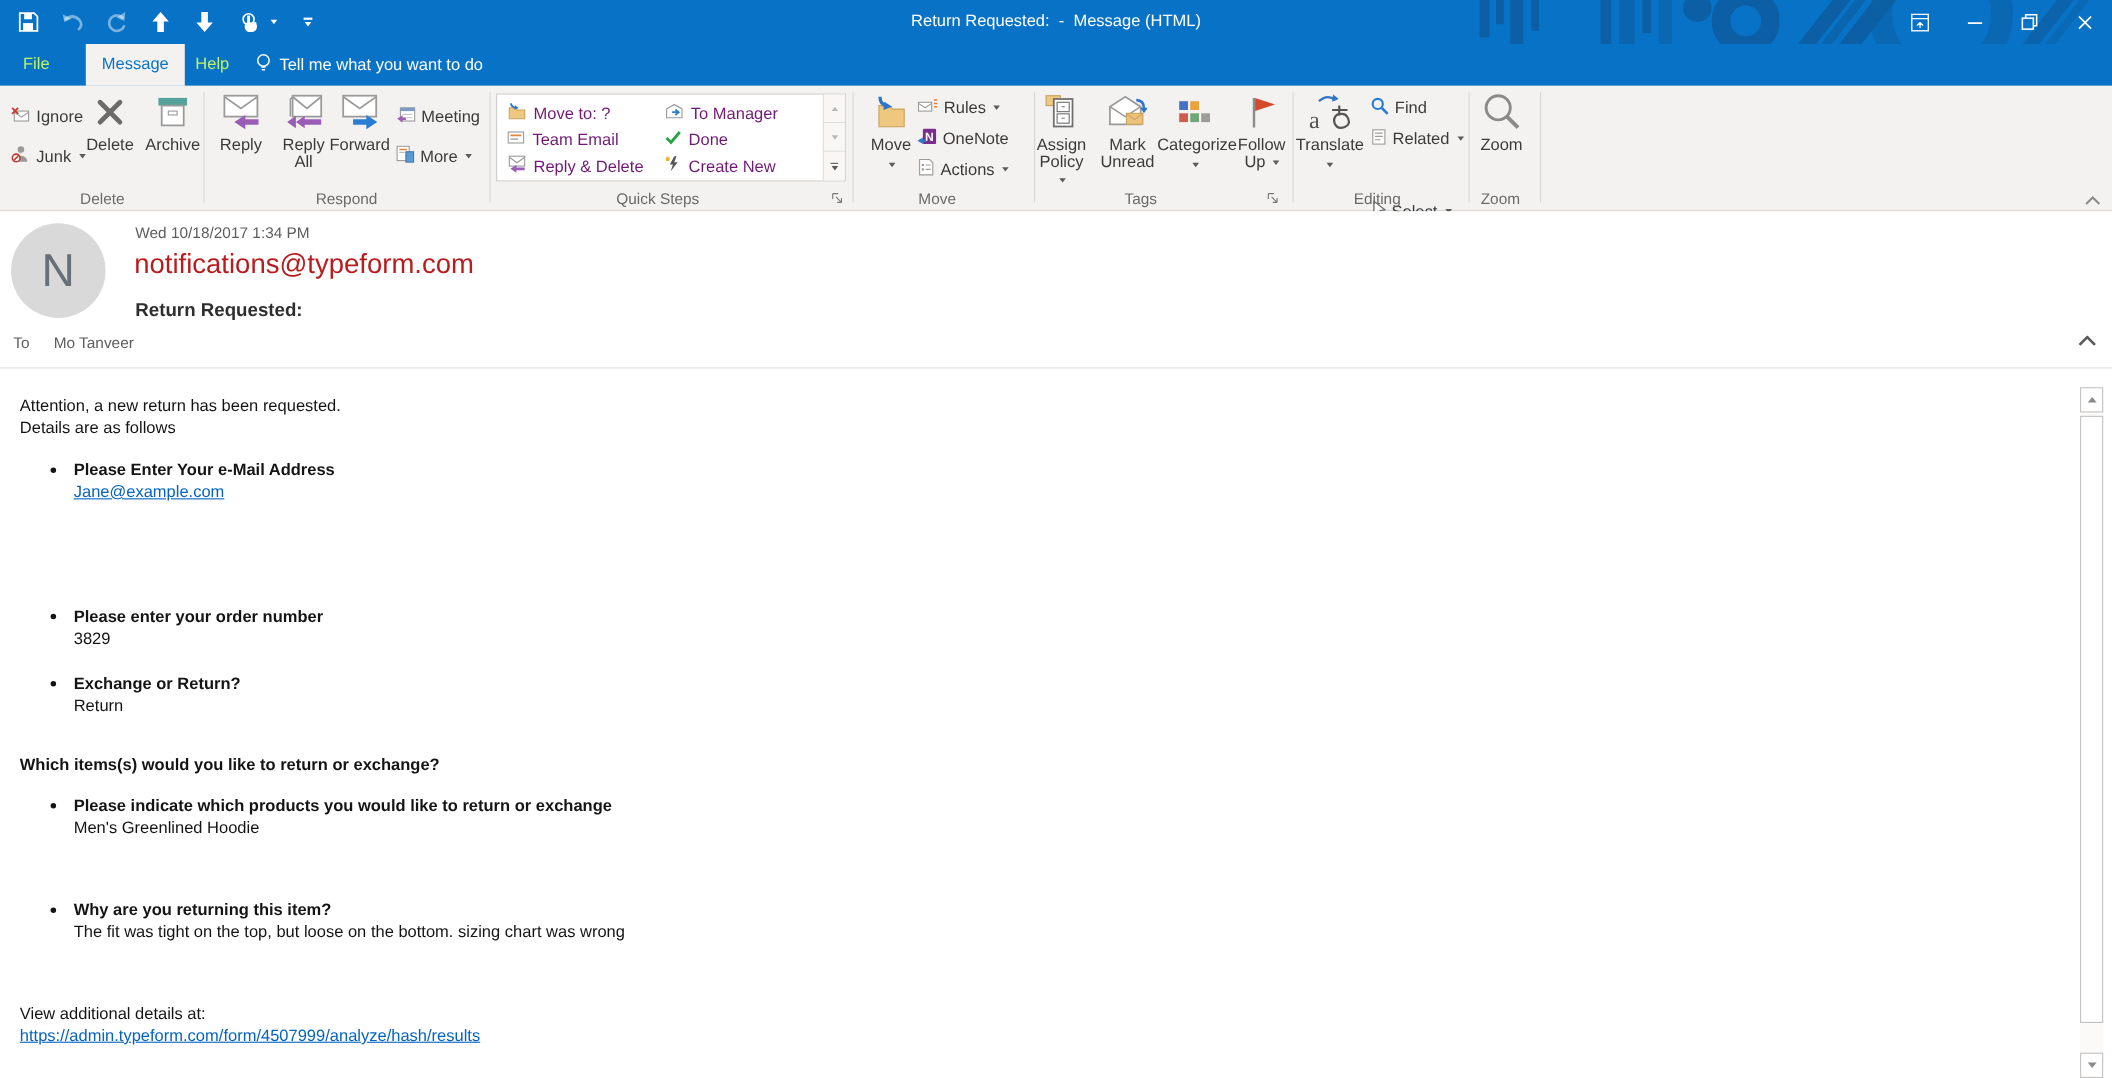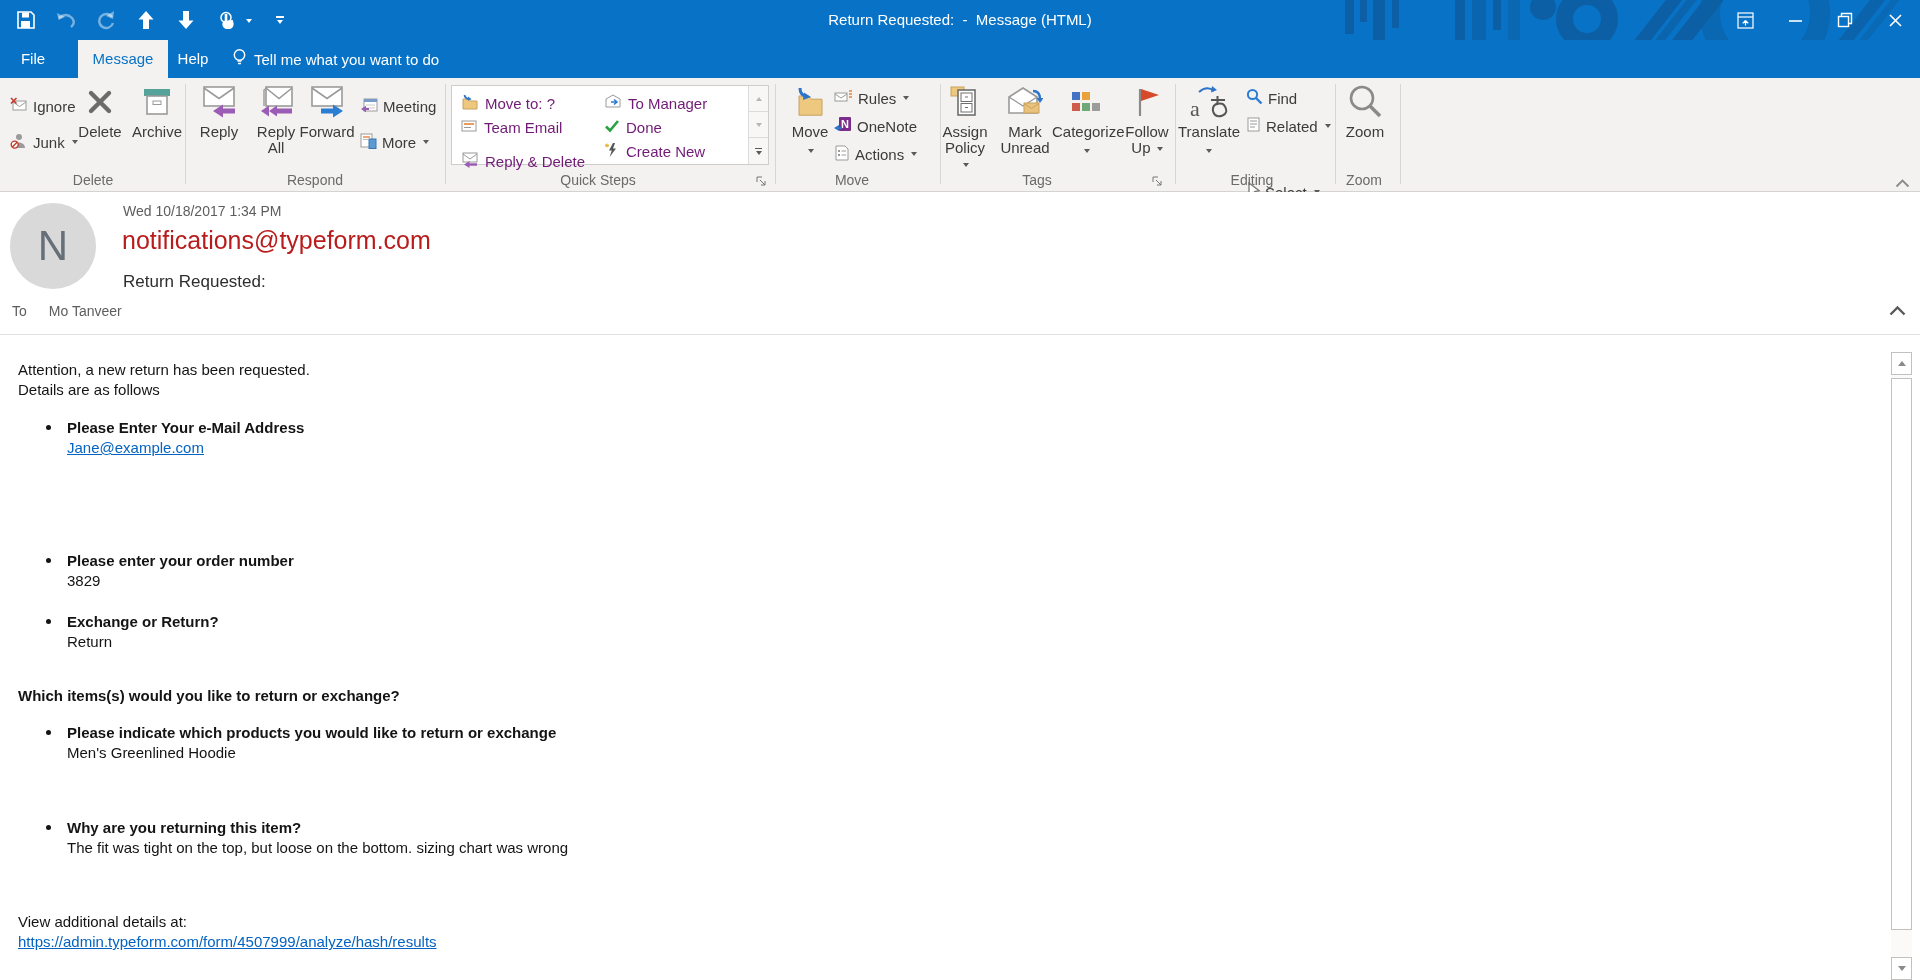--- a/index.html
+++ b/index.html
@@ -32,21 +32,21 @@
 
   .qat { position:absolute; left:14px; top:0; height:40px; display:flex; align-items:center; gap:16px; }
   .qat-btn { width:24px; height:24px; display:flex; align-items:center; justify-content:center; }
   .tb-title { position:absolute; left:0; top:0; width:1920px; height:40px; line-height:40px;
               text-align:center; color:#fff; font-size:15px; white-space:pre; pointer-events:none; }
   .win-controls { position:absolute; right:0; top:0; height:40px; display:flex; }
   .wc-btn { width:50px; height:40px; display:flex; align-items:center; justify-content:center; }
 
   
   .tabrow { position:absolute; left:0; top:40px; width:1920px; height:38px; background:#0873C6; }
-  .tab { position:absolute; top:0; height:38px; line-height:38px; color:#ffffff; font-size:15px;
+  .tab { position:absolute; top:0; height:38px; line-height:38px; color:#bef264; font-size:15px;
          text-align:center; }
   .tab-file    { left:0;    width:66px; }
   .tab-message { left:78px; width:90px; background:#F3F2F1; color:#0873C6; }
   .tab-help    { left:168px; width:50px; }
   .tellme { position:absolute; left:232px; top:0; height:38px; display:flex; align-items:center;
             gap:7px; color:#fff; font-size:15px; }
 
   
   .ribbon { position:absolute; left:0; top:78px; width:1920px; height:114px; background:#F3F2F1;
             border-bottom:1px solid #D5D2CF; color:#3b3b3b; }
@@ -81,21 +81,21 @@
   .dlg { position:absolute; width:14px; height:14px; top:96px; }
 
   
   .msgheader { position:absolute; left:0; top:192px; width:1920px; height:143px; background:#fff;
                border-bottom:1px solid #E1DFDD; }
   .avatar { position:absolute; left:10px; top:11px; width:86px; height:86px; border-radius:50%;
             background:#D9D9D9; color:#677078; font-size:42px; display:flex; align-items:center;
             justify-content:center; }
   .hdr-date    { position:absolute; left:123px; top:11px;  font-size:14px; color:#5d5d5d; }
   .hdr-sender  { position:absolute; left:122px; top:34px;  font-size:25px; color:#b91c1c; }
-  .hdr-subject { position:absolute; left:123px; top:80px;  font-size:17px; font-weight:normal; color:#2e2e2e; }
+  .hdr-subject { position:absolute; left:123px; top:80px;  font-size:17px; font-weight:bold; color:#2e2e2e; }
   .hdr-to      { position:absolute; left:12px;  top:111px; font-size:14px; color:#5d5d5d; }
   .hdr-to .name{ margin-left:22px; }
   .hdr-chevron { position:absolute; right:14px; top:110px; }
 
   
   .msgbody { position:absolute; left:0; top:336px; width:1920px; height:644px; background:#fff;
              font-size:15px; color:#141414; }
   .para { position:absolute; left:18px; line-height:20px; }
   .qa { position:absolute; left:46px; }
   .qa .dot { position:absolute; left:0; top:7px; width:5px; height:5px; border-radius:50%; background:#141414; }
@@ -338,21 +338,21 @@
         <span>Move to: ?</span>
       </div>
       <div class="qs-item" style="left:9px; top:30px;">
         <span><svg width="17" height="14" viewBox="0 0 17 14">
               <rect x="1" y="2" width="14" height="10" fill="#fff" stroke="#9a9a9a"></rect>
               <line x1="3" y1="5" x2="13" y2="5" stroke="#E8833A" stroke-width="1.6"></line>
               <line x1="3" y1="8.5" x2="10" y2="8.5" stroke="#9a9a9a"></line>
             </svg></span>
         <span>Team Email</span>
       </div>
-      <div class="qs-item" style="left:9px; top:64px;">
+      <div class="qs-item" style="left:9px; top:54px;">
         <span><svg width="18" height="16" viewBox="0 0 18 16">
               <rect x="2" y="1" width="14" height="9" fill="#fff" stroke="#9a9a9a"></rect>
               <path d="M2 2 l7 5 l7 -5" fill="none" stroke="#9a9a9a"></path>
               <path d="M3 12.5 L8.5 9 v2.2 h7.5 v2.6 H8.5 V16 Z" fill="#9A5CB4"></path>
             </svg></span>
         <span>Reply &amp; Delete</span>
       </div>
       <div class="qs-item" style="left:152px; top:6px;">
         <span><svg width="18" height="15" viewBox="0 0 18 15">
               <path d="M2 5 L9 1 L16 5 V13 H2 Z" fill="#fff" stroke="#9a9a9a"></path>

